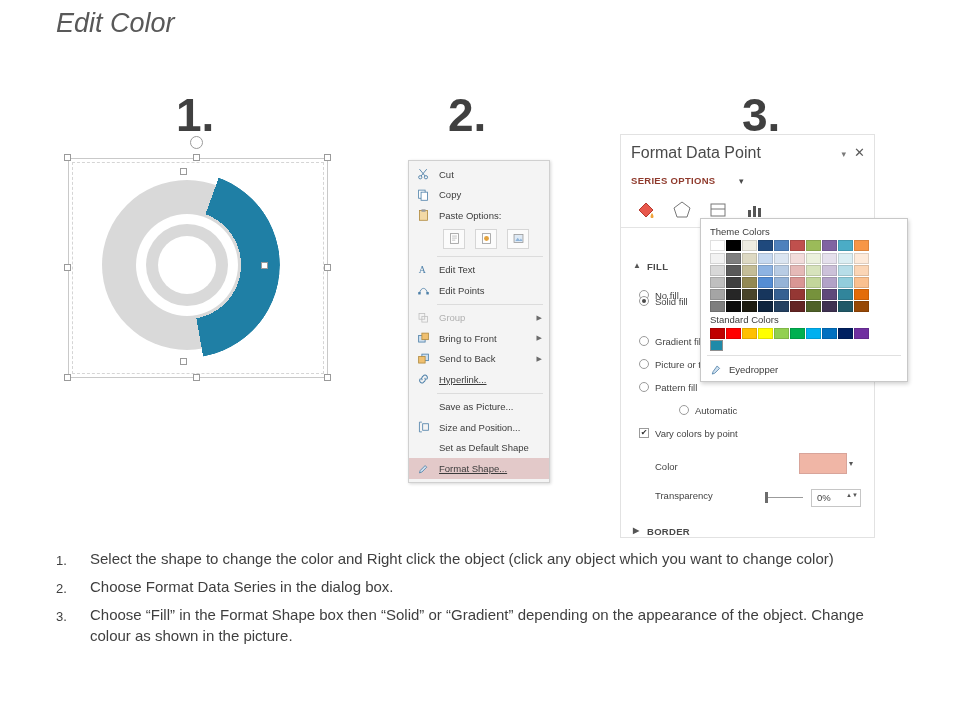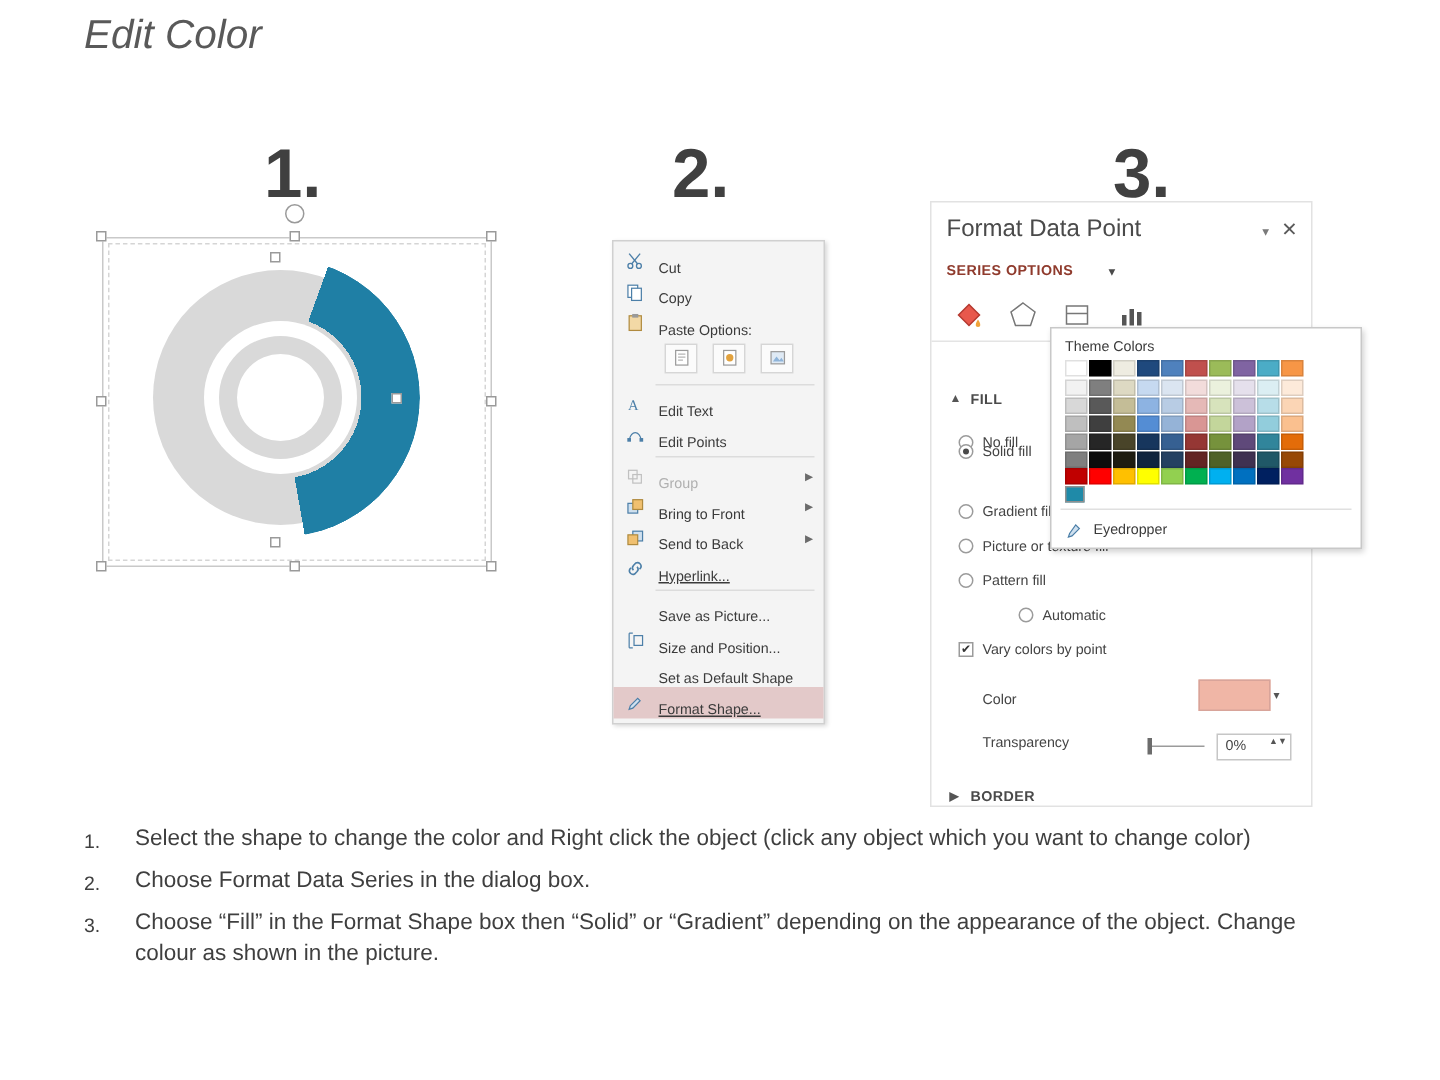--- a/index.html
+++ b/index.html
@@ -138,21 +138,21 @@
     border: 1px solid #d0d0d0;
     box-shadow: 1px 1px 3px rgba(0,0,0,0.16);
     font-size: 9.5px;
     color: #3b3b3b;
     padding: 3px 0;
     box-sizing: border-box;
   }
   .cm-item {
     position: relative;
     display: flex;
-    align-items: flex-end;
+    align-items: center;
     height: 20.5px;
     padding-left: 30px;
     padding-right: 14px;
     white-space: nowrap;
   }
   .cm-item.disabled { color: #b0b0b0; }
   .cm-item.highlight { background: #e3c9c9; }
   .cm-item .cm-ico {
     position: absolute;
     left: 8px;
@@ -785,20 +785,21 @@
       <div class="swatch" style="background: rgb(29, 27, 16);"></div>
       <div class="swatch" style="background: rgb(15, 36, 62);"></div>
       <div class="swatch" style="background: rgb(36, 64, 97);"></div>
       <div class="swatch" style="background: rgb(99, 36, 35);"></div>
       <div class="swatch" style="background: rgb(79, 97, 40);"></div>
       <div class="swatch" style="background: rgb(63, 49, 81);"></div>
       <div class="swatch" style="background: rgb(32, 88, 103);"></div>
       <div class="swatch" style="background: rgb(151, 72, 6);"></div>
     </div>
 
+  <div class="cp-head">Standard Colors</div>
   <div class="swatch-grid" id="standard-row">
       <div class="swatch" style="background: rgb(192, 0, 0);"></div>
       <div class="swatch" style="background: rgb(255, 0, 0);"></div>
       <div class="swatch" style="background: rgb(255, 192, 0);"></div>
       <div class="swatch" style="background: rgb(255, 255, 0);"></div>
       <div class="swatch" style="background: rgb(146, 208, 80);"></div>
       <div class="swatch" style="background: rgb(0, 176, 80);"></div>
       <div class="swatch" style="background: rgb(0, 176, 240);"></div>
       <div class="swatch" style="background: rgb(0, 112, 192);"></div>
       <div class="swatch" style="background: rgb(0, 32, 96);"></div>

